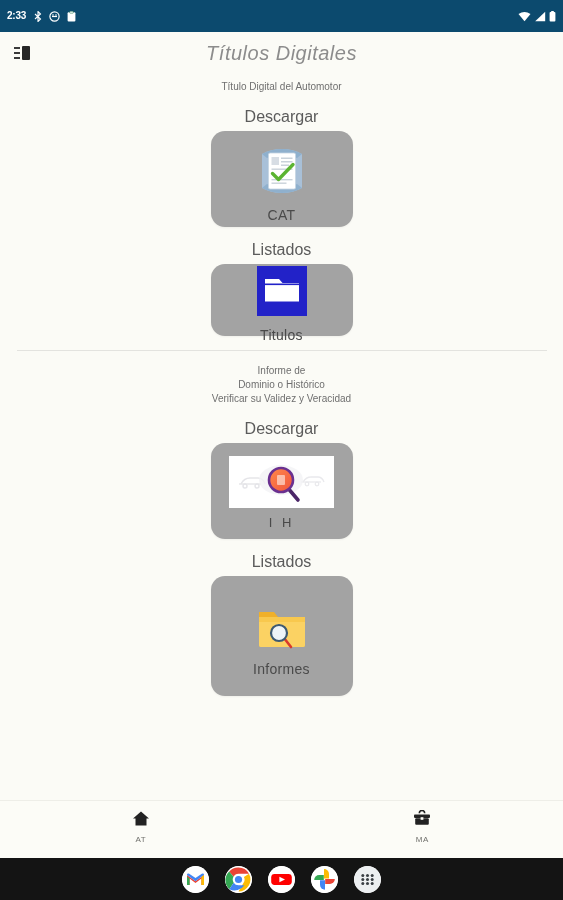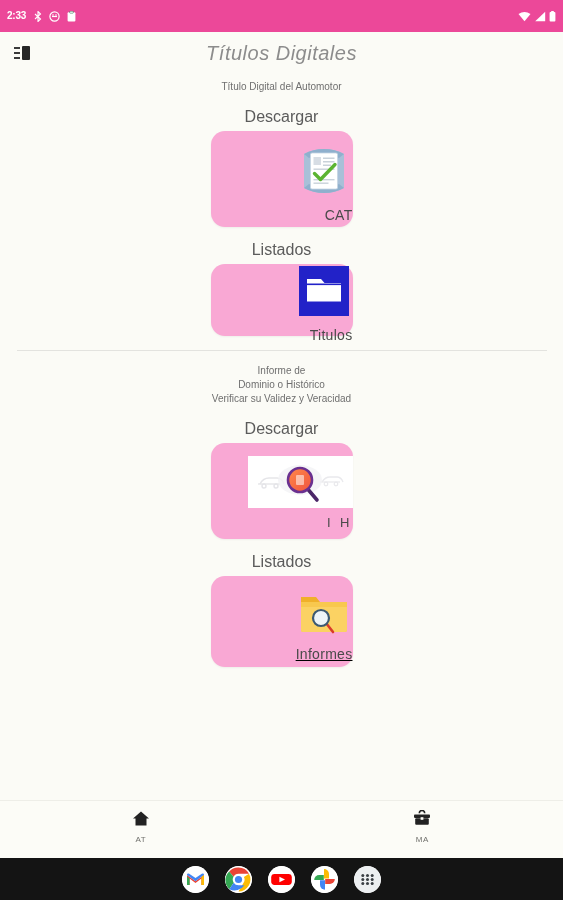--- a/index.html
+++ b/index.html
@@ -12,21 +12,21 @@
   #app {
     position:relative;
     width:563px; height:900px;
     background:#fbfbf6;
     display:flex; flex-direction:column;
   }
 
   
   .statusbar {
     height:18px; flex:0 0 18px;
-    background:#ec4899;
+    background:#0c4a6e;
     display:flex; align-items:center;
     padding:16px 7px;
     color:#ffffff;
   }
   .sb-time {
     font-size:10px; font-weight:bold; letter-spacing:-0.2px;
     line-height:1;
   }
   .sb-left-icons { display:flex; align-items:center; gap:7px; margin-left:8px; }
   .sb-right-icons { margin-left:auto; display:flex; align-items:center; gap:3px; }
@@ -85,31 +85,31 @@
     font-size:16px;
     color:#5b5b5b;
     text-align:center;
     margin-top:14px;
     margin-bottom:5px;
     font-weight:400;
   }
 
   .card {
     width:142px;
-    background:#f9a8d4;
+    background:#a3a3a3;
     border-radius:14px;
     display:flex; flex-direction:column;
-    align-items:flex-end; justify-content:center;
+    align-items:center; justify-content:center;
     cursor:pointer;
     box-shadow:0 1px 2px rgba(0,0,0,0.05);
   }
   .card-cat     { height:96px; padding-top:6px; }
   .card-titulos { height:72px; padding-top:4px; }
   .card-ih      { height:96px; padding-top:4px; }
-  .card-informes{ height:91px; padding-top:4px;text-decoration:underline; }
+  .card-informes{ height:120px; padding-top:4px; }
 
   .card-label {
     font-size:14px; color:#4a4a4a;
     margin-top:7px; text-align:center;
     letter-spacing:0.3px;
   }
   .card-label.spaced { letter-spacing:3px; font-size:13px; }
 
   .divider {
     width:530px; height:1px;

